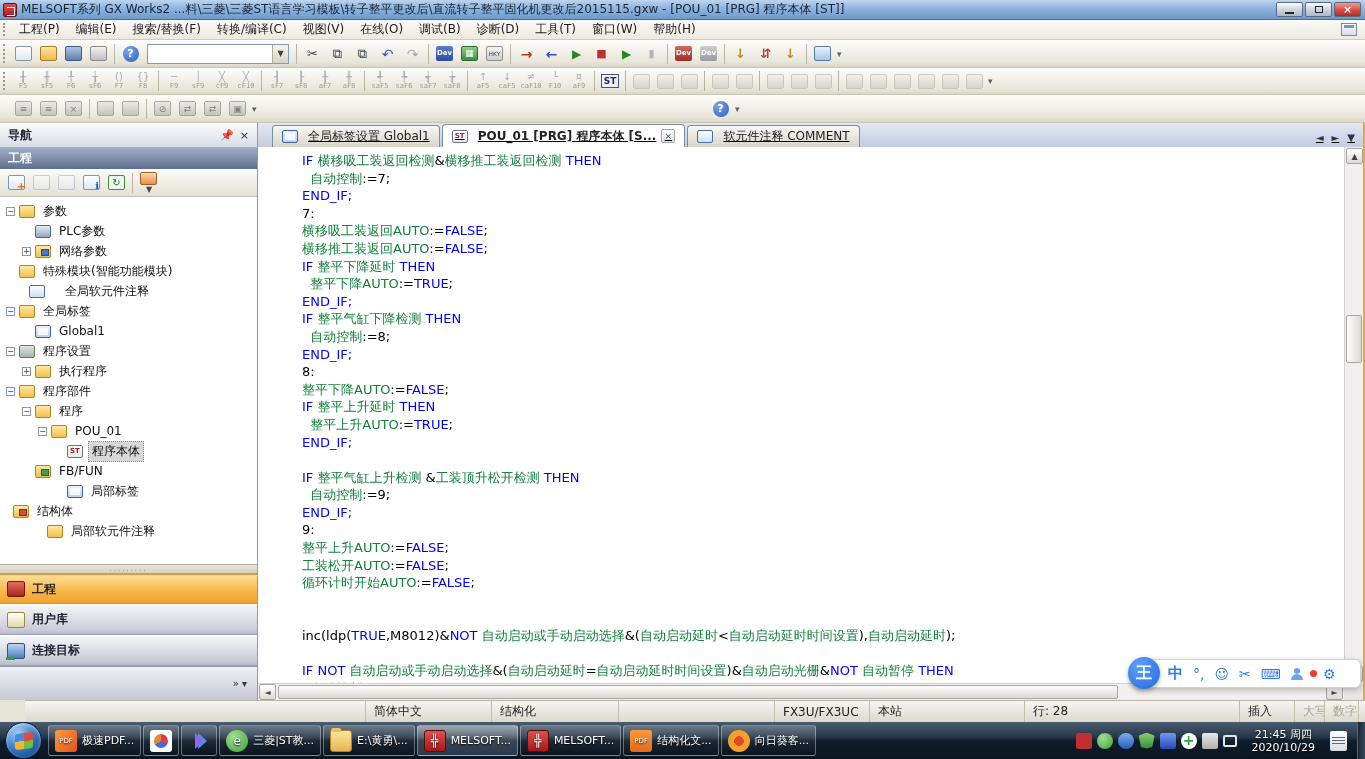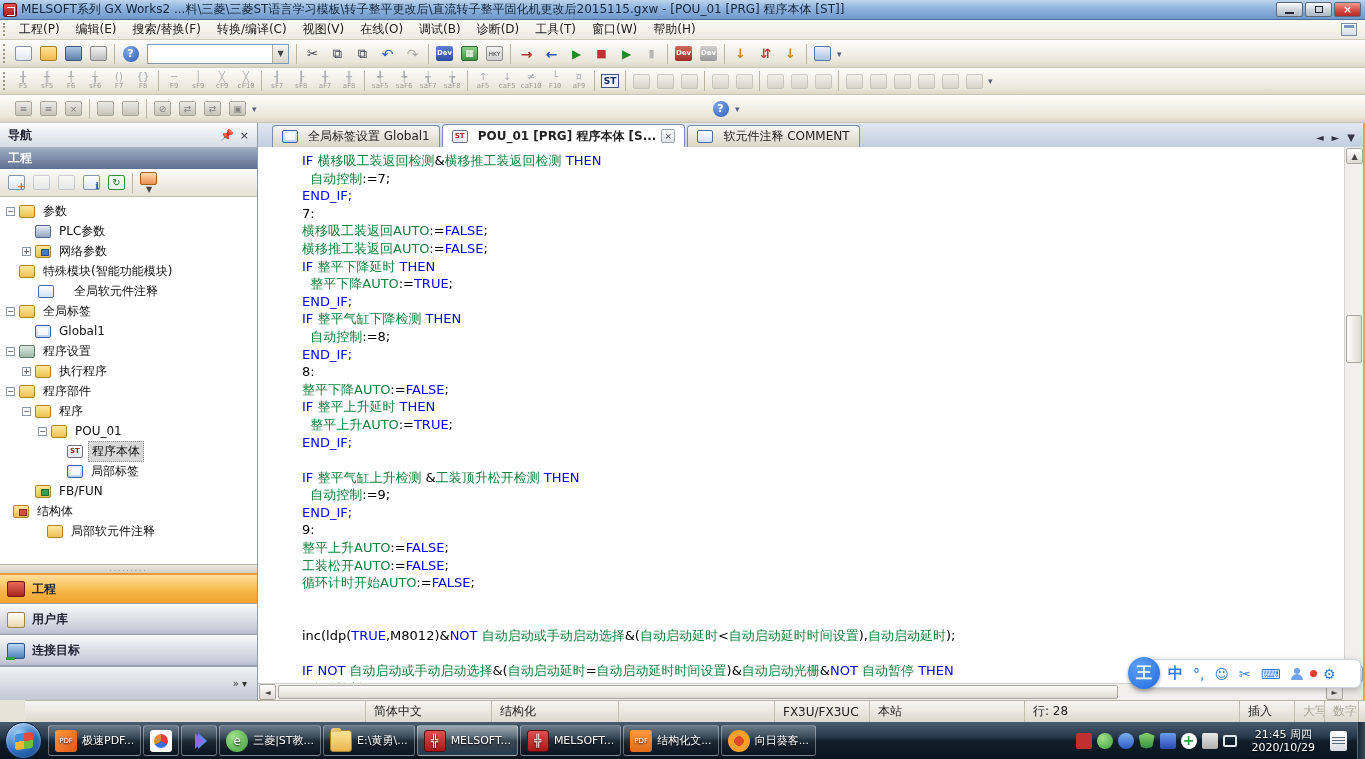--- a/index.html
+++ b/index.html
@@ -130,21 +130,21 @@
     border-top:2px solid #e8983a; }
   .sicon{ width:18px; height:16px; border-radius:2px; flex:none; }
   .sicon.project{ background:linear-gradient(#e86a5a,#a8281e); border:1px solid #701510; }
   .sicon.user-library{ background:linear-gradient(#fff,#e8d8a8); border:1px solid #9a8448; }
   .sicon.connection{ background:linear-gradient(#bcd6f2,#4f7fba); border:1px solid #2c5384; position:relative; }
   .sicon.connection::after{ content:""; position:absolute; left:-2px; bottom:-2px; width:9px; height:3px; background:#2f9f3f; }
   .nav-foot { height:34px; background:linear-gradient(#f0f1f4,#c4c8d4); border-top:1px solid #9aa0ae;
     display:flex; align-items:center; justify-content:flex-end; padding-right:10px; color:#333; font-size:10px; }
 
   
-  .doc { flex:1; display:flex; flex-direction:column; position:relative; background:#fff; border-right:2px solid #eda73e; }
+  .doc { flex:1; display:flex; flex-direction:column; position:relative; background:#fff; border-right:2px solid #eda73e;text-decoration:underline; }
   .tabbar { height:24px; background:linear-gradient(#e2e8f2,#c2cde0); display:flex; align-items:flex-end; padding-left:14px; flex:none; }
   .tab { height:22px; display:flex; align-items:center; gap:5px; padding:0 9px; margin-right:2px;
     border:1px solid #7a8cae; border-bottom:none; border-radius:4px 4px 0 0;
     background:linear-gradient(#f8f7f3,#d9d5c8); font-size:12px; color:#222; white-space:nowrap; }
   .tab.active { background:#fff; font-weight:bold; height:23px; }
   .tab .close { width:14px; height:14px; border:1px solid #9aa4b4; border-radius:2px; background:linear-gradient(#fff,#dde2ea);
     font-size:9px; line-height:12px; text-align:center; color:#445; font-weight:normal; }
   .tabnav { margin-left:auto; display:flex; align-items:center; gap:8px; padding:0 8px 4px 0; color:#334; font-size:10px; }
   .editor { flex:1; position:relative; background:#fff; overflow:hidden; }
   .code { position:absolute; left:0; top:0; right:19px; bottom:17px; overflow:hidden;
@@ -595,21 +595,21 @@
           <div class="trow" style="padding-left: 22px;">
             <span class="texp">+</span>
             <span class="nicon" data-icon="network-parameter"></span>
             <span class="tlabel">网络参数</span>
           </div>
           <div class="trow" style="padding-left: 6px;">
             <span class="texp none">−</span>
             <span class="nicon" data-icon="special-module"></span>
             <span class="tlabel">特殊模块(智能功能模块)</span>
           </div>
-          <div class="trow" style="padding-left: 13px; gap: 12px;">
+          <div class="trow" style="padding-left: 4px; gap: 12px;">
             <span class="texp none">−</span>
             <span class="nicon" data-icon="global-device-comment"></span>
             <span class="tlabel">全局软元件注释</span>
           </div>
           <div class="trow" style="padding-left: 6px;">
             <span class="texp">−</span>
             <span class="nicon" data-icon="global-label"></span>
             <span class="tlabel">全局标签</span>
           </div>
           <div class="trow" style="padding-left: 22px;">
@@ -640,29 +640,29 @@
           <div class="trow" style="padding-left: 38px;">
             <span class="texp">−</span>
             <span class="nicon" data-icon="pou"></span>
             <span class="tlabel">POU_01</span>
           </div>
           <div class="trow sel" style="padding-left: 54px;">
             <span class="texp none">−</span>
             <span class="nicon" data-icon="program-body-st">ST</span>
             <span class="tlabel">程序本体</span>
           </div>
+          <div class="trow" style="padding-left: 22px;">
+            <span class="texp none">−</span>
+            <span class="nicon" data-icon="fb-fun"></span>
+            <span class="tlabel">FB/FUN</span>
+          </div>
           <div class="trow" style="padding-left: 54px;">
             <span class="texp none">−</span>
             <span class="nicon" data-icon="local-label"></span>
             <span class="tlabel">局部标签</span>
-          </div>
-          <div class="trow" style="padding-left: 22px;">
-            <span class="texp none">−</span>
-            <span class="nicon" data-icon="fb-fun"></span>
-            <span class="tlabel">FB/FUN</span>
           </div>
           <div class="trow" style=" font-family: Liberation Serif, serif;">
             <span class="texp none">−</span>
             <span class="nicon" data-icon="structure"></span>
             <span class="tlabel">结构体</span>
           </div>
           <div class="trow" style="padding-left: 34px;">
             <span class="texp none">−</span>
             <span class="nicon" data-icon="local-device-comment"></span>
             <span class="tlabel">局部软元件注释</span>

